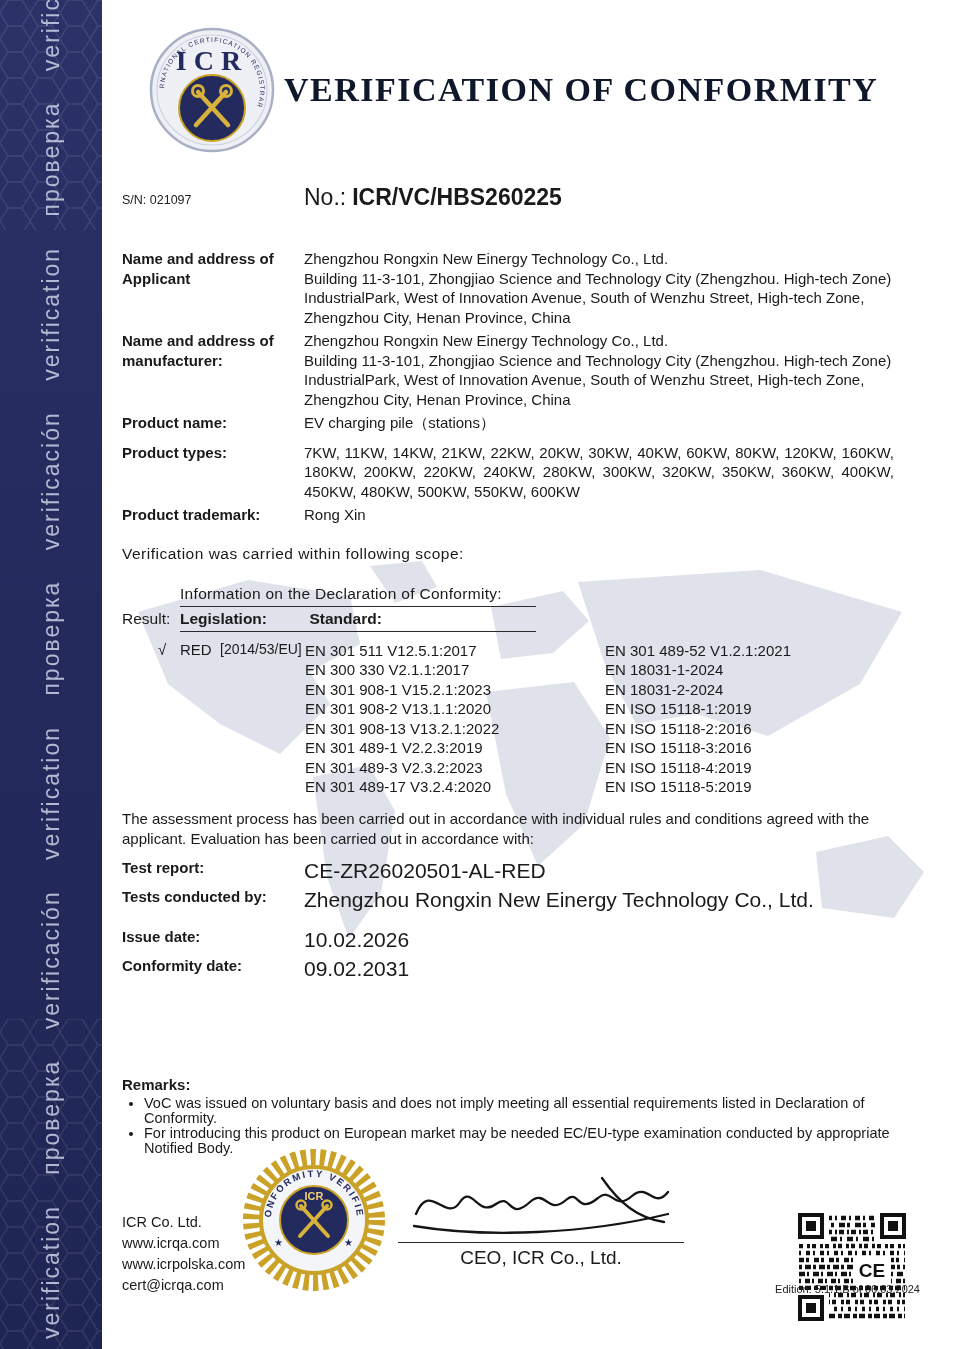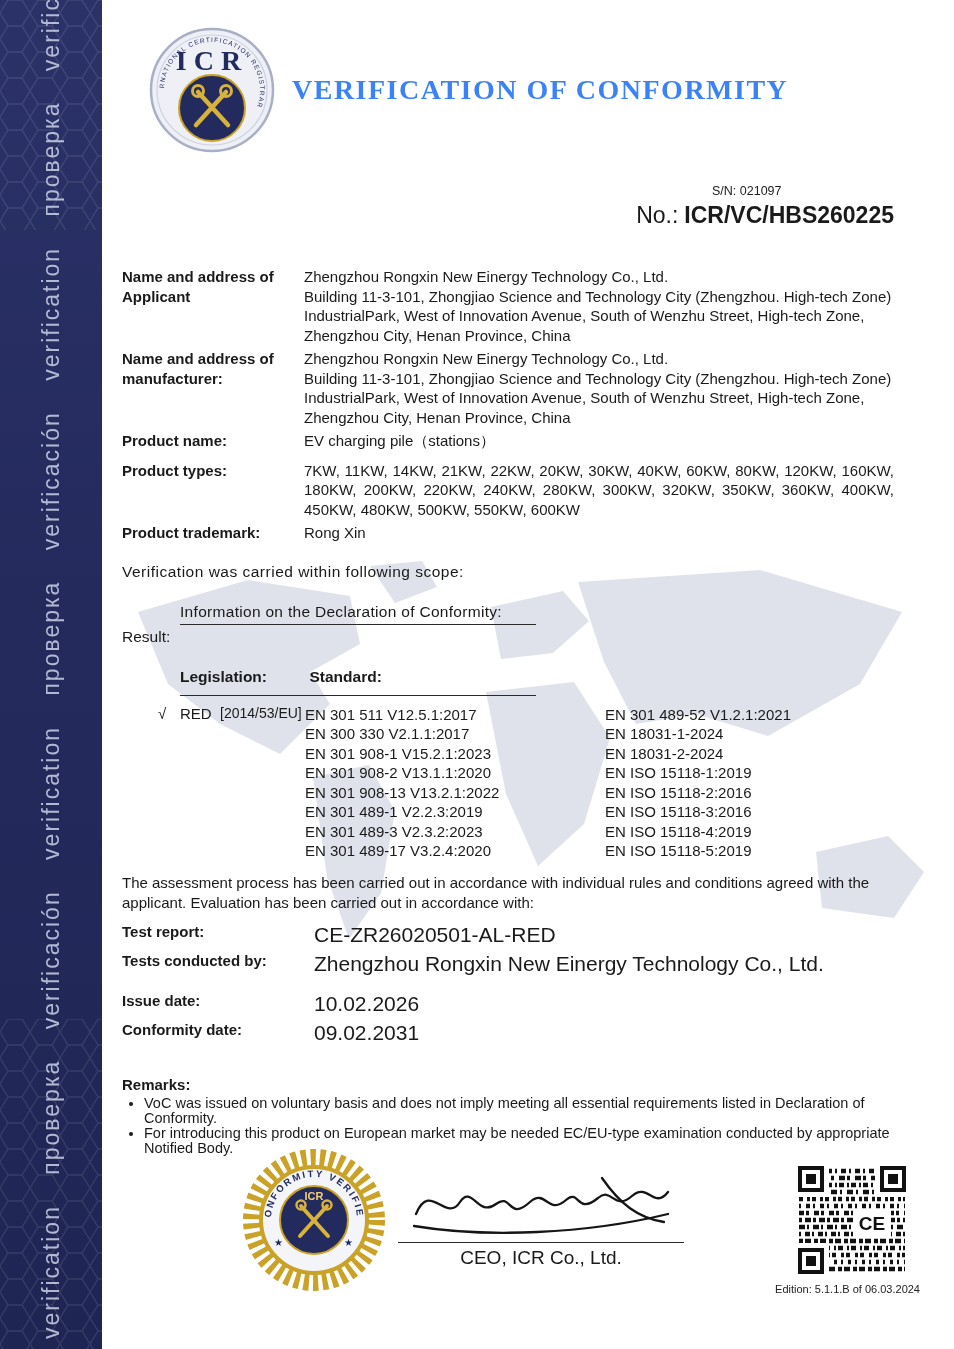--- a/index.html
+++ b/index.html
@@ -21,76 +21,76 @@
   .hex-bottom { bottom:0; height:330px; }
 
   
   .map { position:absolute; left:98px; top:552px; width:860px; height:460px; z-index:0; }
 
   
   .content { position:relative; z-index:1; margin-left:102px; padding:0 60px 0 20px; }
 
   .hdr { display:flex; align-items:center; margin-top:26px; }
   .logo { width:128px; height:128px; margin-left:26px; flex:0 0 auto; }
-  .title { font-family:"Liberation Serif", serif; font-weight:600; font-size:28px;
-           letter-spacing:1.5px; color:#3b82f6; white-space:nowrap; margin-left:16px; }
-
-  .sn-row { display:flex; align-items:flex-end; margin-top:30px;flex-direction:column; }
+  .title { font-family:"Liberation Serif", serif; font-weight:600; font-size:34px;
+           letter-spacing:1.5px; color:#0f172a; white-space:nowrap; margin-left:8px; }
+
+  .sn-row { display:flex; align-items:flex-end; margin-top:30px; }
   .sn { width:182px; font-size:12.5px; color:#222; padding-bottom:4px; }
   .certno-label { font-size:23px; }
   .certno-value { font-size:23px; font-weight:bold; margin-left:6px; }
 
   .rows { margin-top:38px; }
   .frow { display:flex; margin-bottom:4px; }
   .lbl { width:182px; flex:0 0 auto; font-weight:bold; font-size:15px; line-height:19.5px; }
   .val { flex:1; font-size:15px; line-height:19.5px; }
   .types-row { margin-top:10px; }
   .types { width:556px; text-align:justify; }
 
   .scope { margin-top:20px; font-size:15.5px; letter-spacing:0.5px; }
 
   .decl { margin-top:22px; }
   .uline { display:inline-block; margin-left:58px; width:356px; border-bottom:1.4px solid #2a2a2a;
            padding-bottom:3px; font-size:15.5px; letter-spacing:0.3px; }
   .decl-h2 { display:flex; align-items:flex-start; margin-top:3px; }
   .result-lbl { width:58px; flex:0 0 auto; font-size:15.5px; }
-  .uline2 { display:inline-block; width:356px; border-bottom:1.4px solid #2a2a2a; padding-bottom:9px;margin-top:40px; }
+  .uline2 { display:inline-block; width:356px; border-bottom:1.4px solid #2a2a2a; padding-bottom:3px; }
   .leg-lbl { display:inline-block; width:125px; font-weight:bold; font-size:15.5px; }
   .std-lbl { font-weight:bold; font-size:15.5px; }
 
   .decl-body { display:flex; margin-top:9px; font-size:15px; }
   .check { width:22px; margin-left:36px; flex:0 0 auto; }
   .leg { width:40px; flex:0 0 auto; }
   .dir { width:85px; flex:0 0 auto; font-size:14px; }
   .stdcol { width:300px; flex:0 0 auto; }
   .stdcol.second { width:auto; }
   .std { line-height:19.5px; white-space:nowrap; }
 
   .assess { margin-top:12px; font-size:15px; line-height:20px; max-width:782px; }
 
-  .kv { display:flex; margin-top:5px;gap:10px; }
+  .kv { display:flex; margin-top:5px; }
   .kv .lbl2 { width:182px; flex:0 0 auto; font-weight:bold; font-size:15px; }
   .kv .v2 { font-size:21px; }
   .gap-top { margin-top:16px; }
   .tr-row { margin-top:10px; }
 
   
   .remarks { position:absolute; left:122px; top:1076px; width:796px; z-index:1; }
   .remarks-label { font-weight:bold; font-size:15px; }
   .remarks ul { margin:3px 0 0 22px; }
   .remarks li { font-size:14.5px; line-height:15px; }
 
   
   .f-company { position:absolute; left:122px; top:1212px; width:118px; font-size:14.5px; line-height:21px; z-index:2; }
   .f-seal { position:absolute; left:238px; top:1144px; width:152px; height:152px; z-index:2; }
   .f-sign { position:absolute; left:398px; top:1166px; width:286px; z-index:2; text-align:center; }
   .f-sign svg { display:block; margin:0 auto; }
   .f-line { border-top:1.2px solid #2a2a2a; margin-top:2px; }
   .f-ceo { font-size:19px; margin-top:4px; }
-  .f-qr { position:absolute; left:793px; top:1161px; z-index:2; }
+  .f-qr { position:absolute; left:793px; top:1208px; z-index:2; }
   .f-edition { position:absolute; left:740px; top:1283px; width:180px; text-align:right; font-size:11px; color:#222; z-index:2; }
 </style>
 </head>
 <body>
 
 <div class="page">
 
   <aside class="sidebar">
     <div class="vtext">verification   проверка   verificación   verification   проверка   verificación   verification   проверка   verificación</div>
     <svg class="hexsvg hex-top" viewBox="0 0 102 230" preserveAspectRatio="none">
@@ -239,20 +239,26 @@
   </main>
 
   <section class="remarks">
     <div class="remarks-label">Remarks:</div>
     <ul>
       <li>VoC was issued on voluntary basis and does not imply meeting all essential requirements listed in Declaration of Conformity.</li>
       <li>For introducing this product on European market may be needed EC/EU-type examination conducted by appropriate Notified Body.</li>
     </ul>
   </section>
 
+  <div class="f-company">
+    <div>ICR Co. Ltd.</div>
+    <div>www.icrqa.com</div>
+    <div>www.icrpolska.com</div>
+    <div>cert@icrqa.com</div>
+  </div>
 
   <div class="f-seal">
     <svg viewBox="0 0 152 152" width="152" height="152">
       <circle cx="76" cy="76" r="60" fill="none" stroke="#c9a227" stroke-width="22" stroke-dasharray="5 4"></circle>
       <circle cx="76" cy="76" r="53" fill="#f4f5f9" stroke="#c9a227" stroke-width="4"></circle>
       <circle cx="76" cy="76" r="34" fill="#232b5e" stroke="#c9a227" stroke-width="2"></circle>
       <g stroke="#d8b23a" stroke-width="4" stroke-linecap="round">
         <line x1="63" y1="62" x2="90" y2="92"></line>
         <line x1="89" y1="62" x2="62" y2="92"></line>
       </g>

